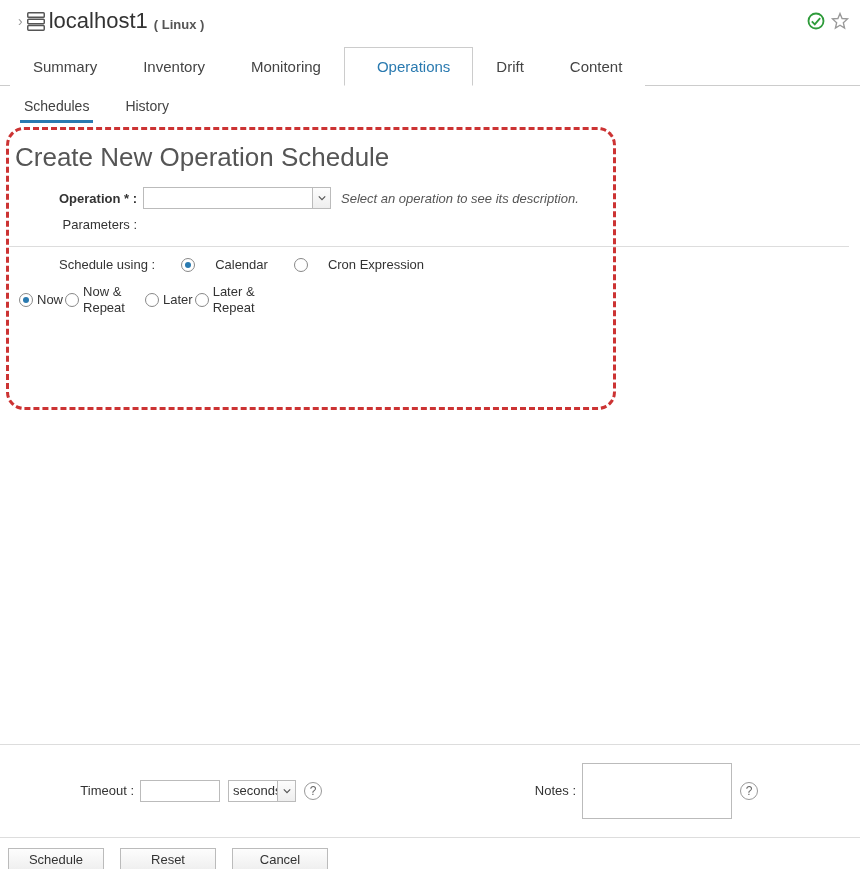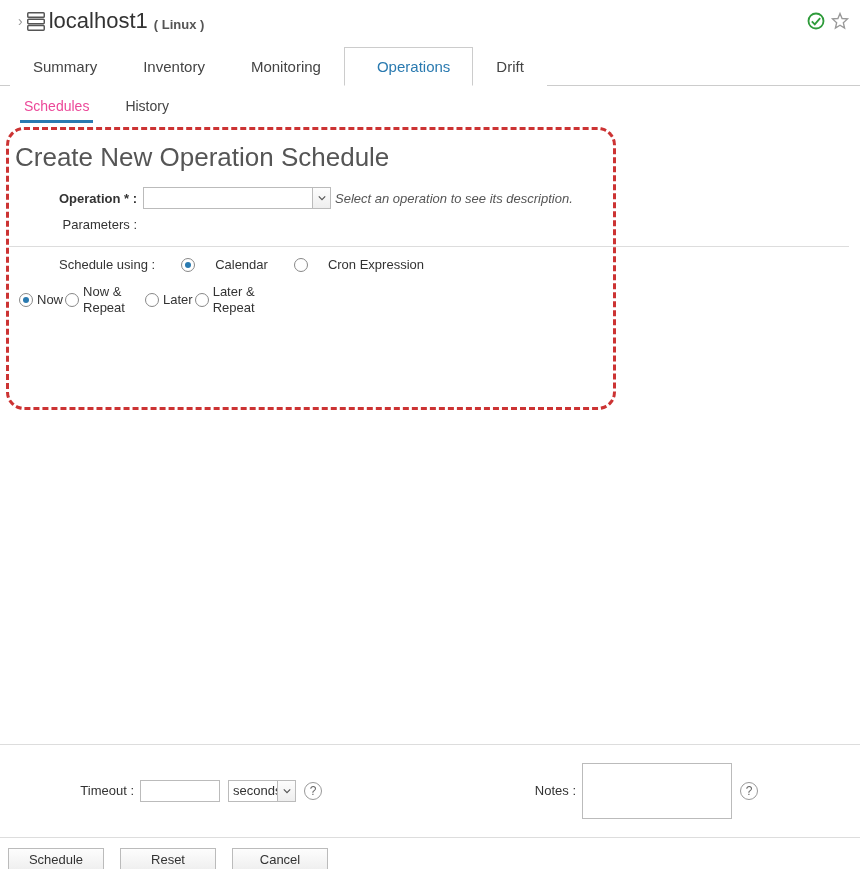--- a/index.html
+++ b/index.html
@@ -67,21 +67,21 @@
     padding: 6px 20px 0 20px;
   }
   .tab-s {
     padding: 6px 4px 6px 4px;
     margin-right: 28px;
     font-size: 14px;
     color: #444;
     cursor: pointer;
   }
   .tab-s.active {
-    color: #ec4899;
+    color: #404040;
     border-bottom: 3px solid #2a7ab0;
   }
 
   .highlight-box {
     border: 3px dashed #cc3333;
     border-radius: 18px;
     margin: 4px 6px;
     padding: 10px 4px 90px 4px;
     width: 610px;
   }
@@ -116,21 +116,21 @@
     border-left: 1px solid #bbb;
     display: flex;
     align-items: center;
     justify-content: center;
     background: linear-gradient(#fdfdfd,#eee);
   }
   .dropdown-btn svg { width:8px; height:8px; }
   .hint {
     font-style: italic;
     color: #555;
-    margin-left: 4px;
+    margin-left: 10px;
     font-size: 13px;
   }
   .hr {
     border: none;
     border-top: 1px solid #ddd;
     margin: 10px 0 10px 0;
     width: 840px;
     position: relative;
     left: -4px;
   }
@@ -236,20 +236,21 @@
       </svg>
   </span>
 </div>
 
 <div class="tabs-primary">
   <div class="tab-p">Summary</div>
   <div class="tab-p">Inventory</div>
   <div class="tab-p">Monitoring</div>
   <div class="tab-p active">Operations</div>
   <div class="tab-p">Drift</div>
+  <div class="tab-p">Content</div>
 </div>
 
 <div class="tabs-secondary">
   <div class="tab-s active">Schedules</div>
   <div class="tab-s">History</div>
 </div>
 
 <div class="highlight-box">
   <div class="section-title">Create New Operation Schedule</div>
 

